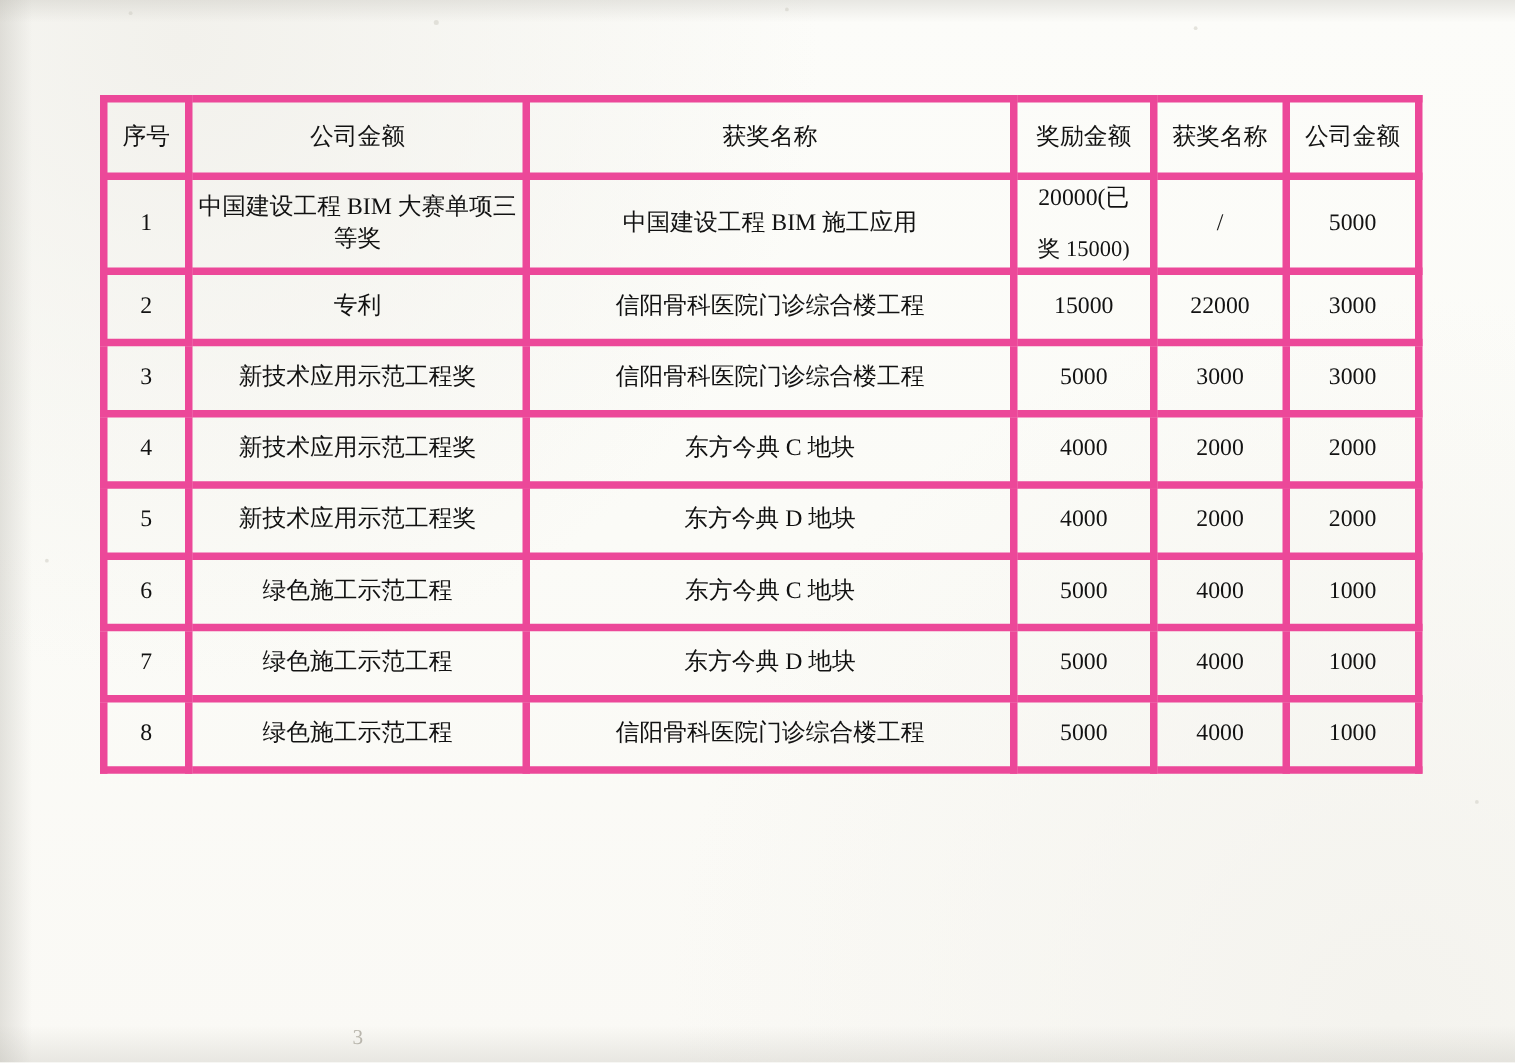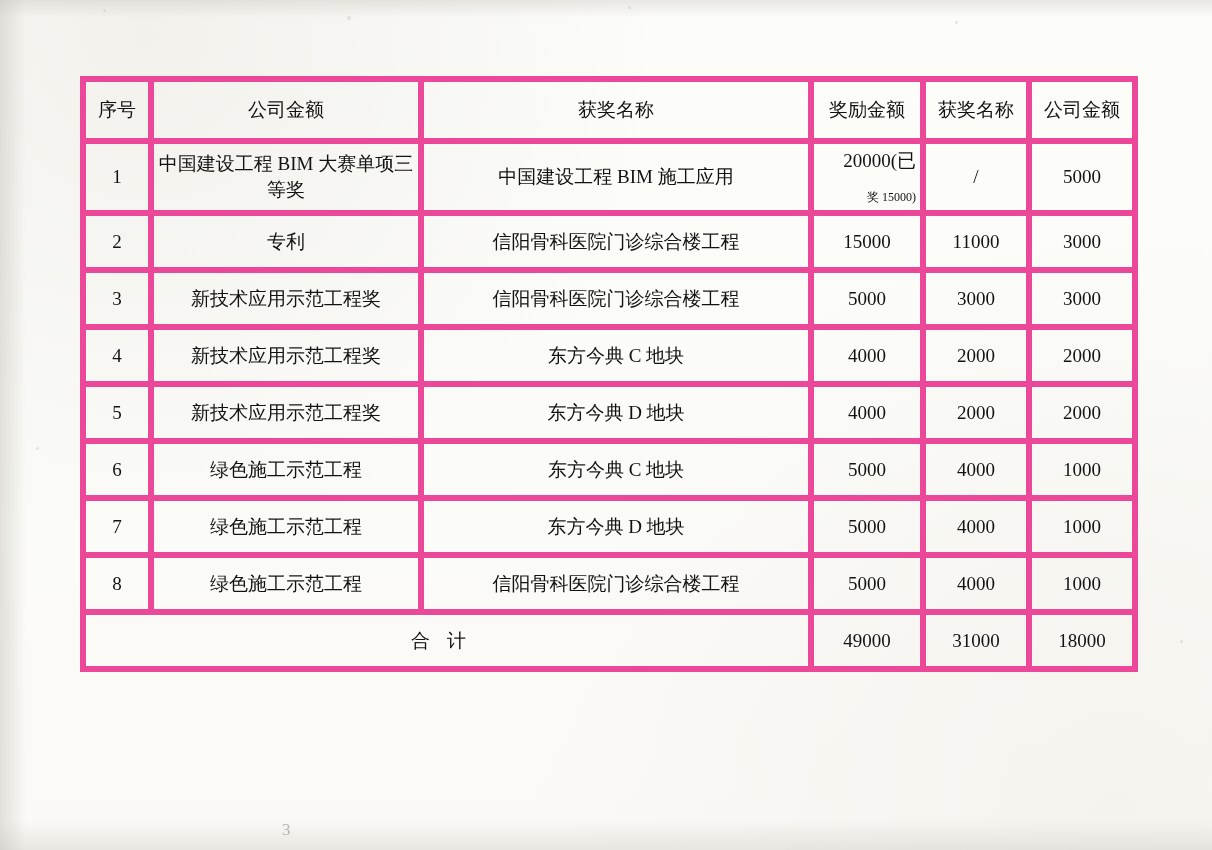--- a/index.html
+++ b/index.html
@@ -64,24 +64,23 @@
   }
   .col-no      { width: 68px; }
   .col-name    { width: 270px; }
   .col-project { width: 390px; }
   .col-award   { width: 112px; }
   .col-proj    { width: 106px; }
   .col-comp    { width: 106px; }
   .cell-two-line {
     display: block;
     line-height: 1.4;
-    text-align: right;
   }
   .small-sub {
-    font-size: 12px;
+    font-size: 18px;
     margin-top: 14px;
   }
   .total-label {
     letter-spacing: 0.9em;
     padding-left: 0.9em;
     font-size: 20px;
   }
   .slash {
     font-size: 20px;
   }
@@ -160,21 +159,21 @@
           <span class="cell-two-line small-sub">奖 15000)</span>
         </td>
         <td class="slash">/</td>
         <td>5000</td>
       </tr>
       <tr>
         <td>2</td>
         <td>专利</td>
         <td>信阳骨科医院门诊综合楼工程</td>
         <td>15000</td>
-        <td>11000</td>
+        <td>22000</td>
         <td>3000</td>
       </tr>
       <tr>
         <td>3</td>
         <td>新技术应用示范工程奖</td>
         <td>信阳骨科医院门诊综合楼工程</td>
         <td>5000</td>
         <td>3000</td>
         <td>3000</td>
       </tr>
@@ -211,23 +210,17 @@
         <td>1000</td>
       </tr>
       <tr>
         <td>8</td>
         <td>绿色施工示范工程</td>
         <td>信阳骨科医院门诊综合楼工程</td>
         <td>5000</td>
         <td>4000</td>
         <td>1000</td>
       </tr>
-      <tr>
-        <td colspan="3" class="total-label">合计</td>
-        <td>49000</td>
-        <td>31000</td>
-        <td>18000</td>
-      </tr>
     </tbody>
   </table>
 </div>
 
 <div class="mark-bottom">3</div>
 
 </body></html>

